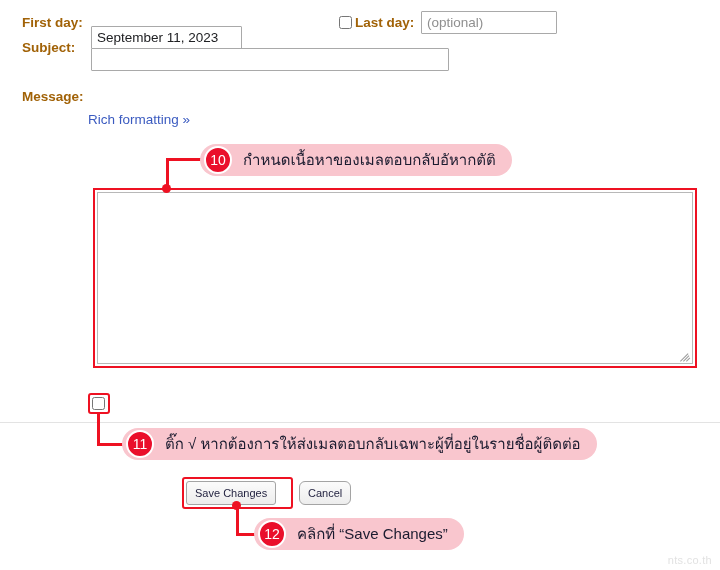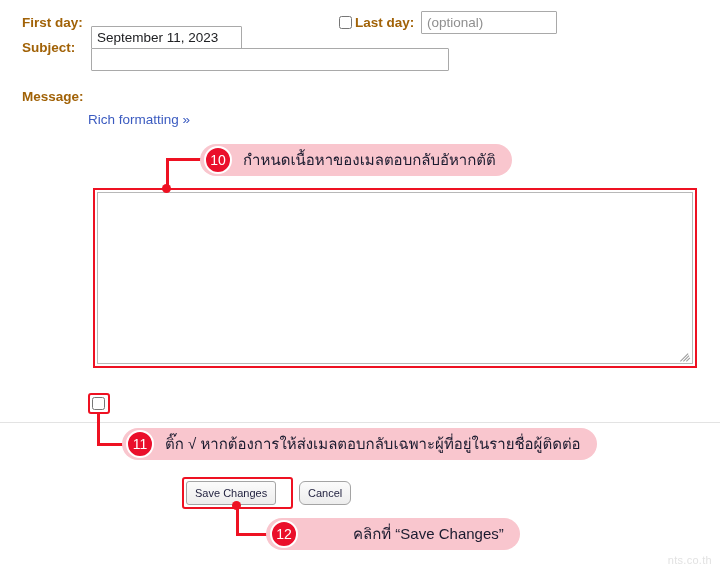--- a/index.html
+++ b/index.html
@@ -212,21 +212,21 @@
   .callout .ctext {
     margin-left: 11px;
     font-size: 15px;
     color: #1b1b2f;
     white-space: nowrap;
     font-family: "Liberation Sans", "DejaVu Sans", sans-serif;
   }
 
   #callout-10 { left: 200px; top: 144px; }
   #callout-11 { left: 122px; top: 428px; }
-  #callout-12 { left: 266px; top: 518px; gap: 44px; }
+  #callout-12 { left: 254px; top: 518px; }
 
   
   .watermark {
     position: absolute;
     right: 8px;
     bottom: 4px;
     font-size: 11px;
     color: #e2e2e2;
     letter-spacing: 0.3px;
     user-select: none;

